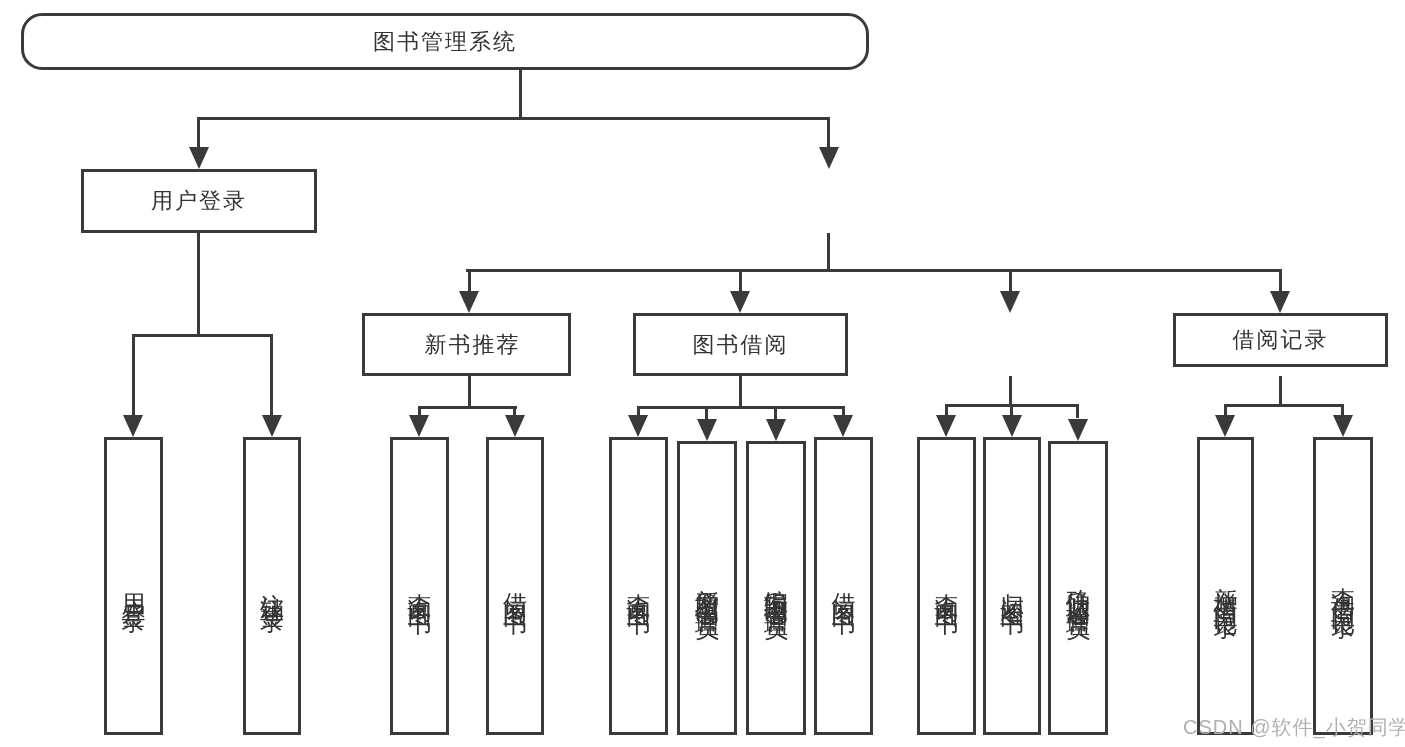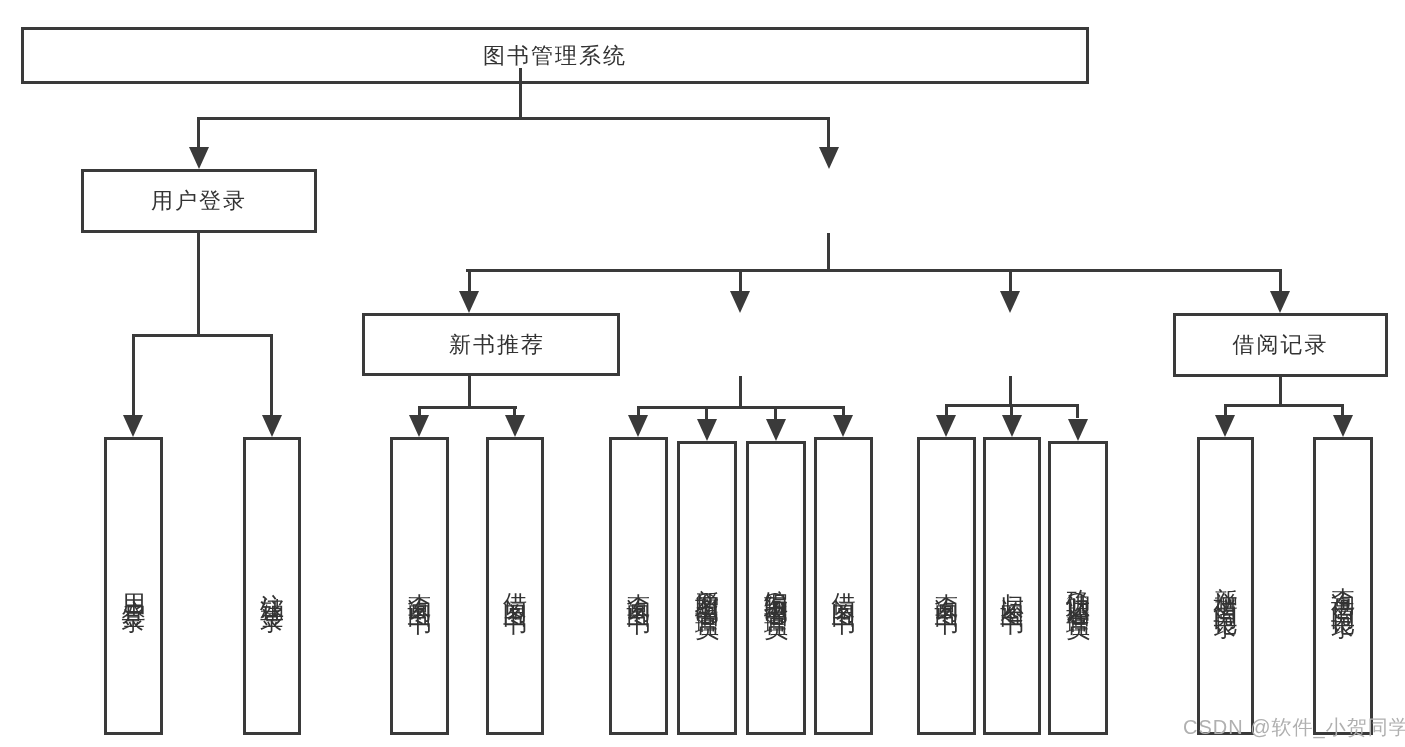--- a/index.html
+++ b/index.html
@@ -60,21 +60,21 @@
     color: var(--wm);
     letter-spacing: 1px;
     white-space: nowrap;
   }
 </style>
 </head>
 <body>
 
 <div class="stage">
 
-  <div class="hbox" style="left:21px; top:27px; width:1068px; height:57px;">
+  <div class="hbox" style="left:21px; top:13px; width:848px; height:57px;border-radius:21px;">
     <span>图书管理系统</span>
   </div>
 
   <div class="vl" style="left:519px; top:68px; height:50px;"></div>
   <div class="hl" style="left:197px; top:117px; width:633px;"></div>
   <div class="vl" style="left:197px; top:117px; height:33px;"></div>
   <div class="arr" style="left:189px; top:147px;"></div>
   <div class="vl" style="left:827px; top:117px; height:33px;"></div>
   <div class="arr" style="left:819px; top:147px;"></div>
 
@@ -93,24 +93,27 @@
   <div class="hl" style="left:466px; top:269px; width:816px;"></div>
   <div class="vl" style="left:468px; top:269px; height:24px;"></div>
   <div class="arr" style="left:459px; top:291px;"></div>
   <div class="vl" style="left:739px; top:269px; height:24px;"></div>
   <div class="arr" style="left:730px; top:291px;"></div>
   <div class="vl" style="left:1009px; top:269px; height:24px;"></div>
   <div class="arr" style="left:1000px; top:291px;"></div>
   <div class="vl" style="left:1279px; top:269px; height:24px;"></div>
   <div class="arr" style="left:1270px; top:291px;"></div>
 
-  <div class="hbox" style="left:362px; top:313px; width:258px; height:63px;padding-left:12px;">
+  <div class="hbox" style="left:362px; top:313px; width:209px; height:63px;padding-left:12px;">
     <span>新书推荐</span>
   </div>
-  <div class="hbox" style="left:1173px; top:313px; width:215px; height:64px;">
+  <div class="hbox" style="left:633px; top:313px; width:215px; height:63px;">
+    <span>图书借阅</span>
+  </div>
+  <div class="hbox" style="left:1173px; top:313px; width:215px; height:54px;">
     <span>借阅记录</span>
   </div>
 
   <div class="vl" style="left:468px; top:376px; height:32px;"></div>
   <div class="hl" style="left:418px; top:406px; width:99px;"></div>
   <div class="vl" style="left:418px; top:406px; height:14px;"></div>
   <div class="arr" style="left:409px; top:415px;"></div>
   <div class="vl" style="left:513px; top:406px; height:14px;"></div>
   <div class="arr" style="left:505px; top:415px;"></div>
 

